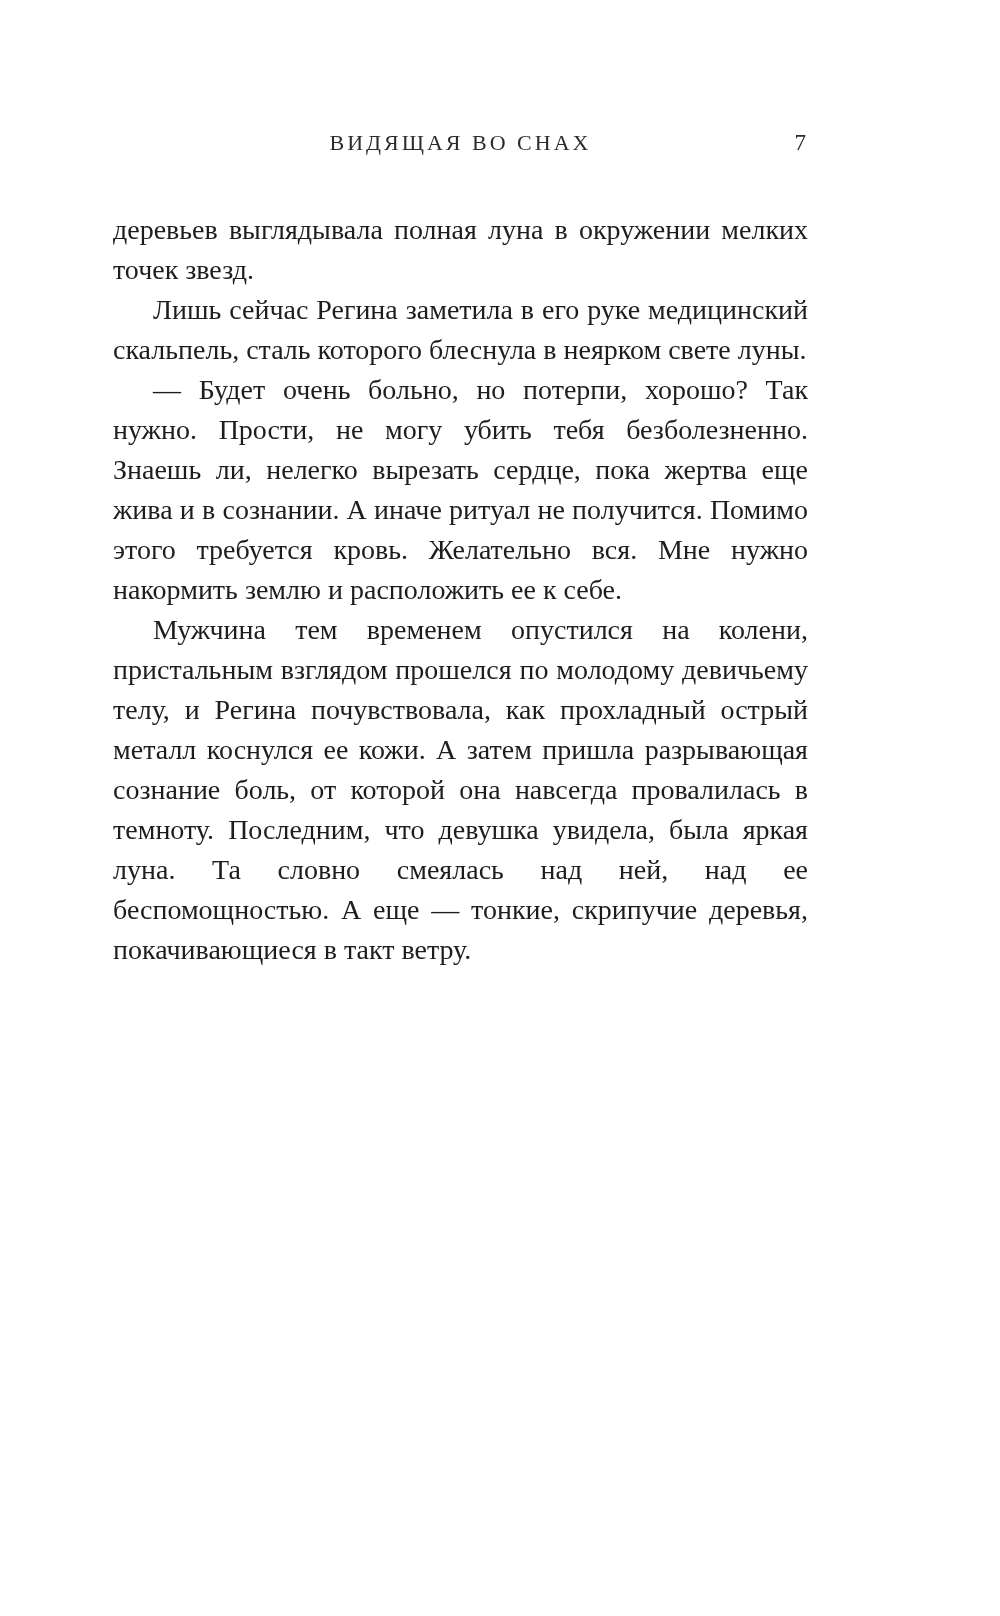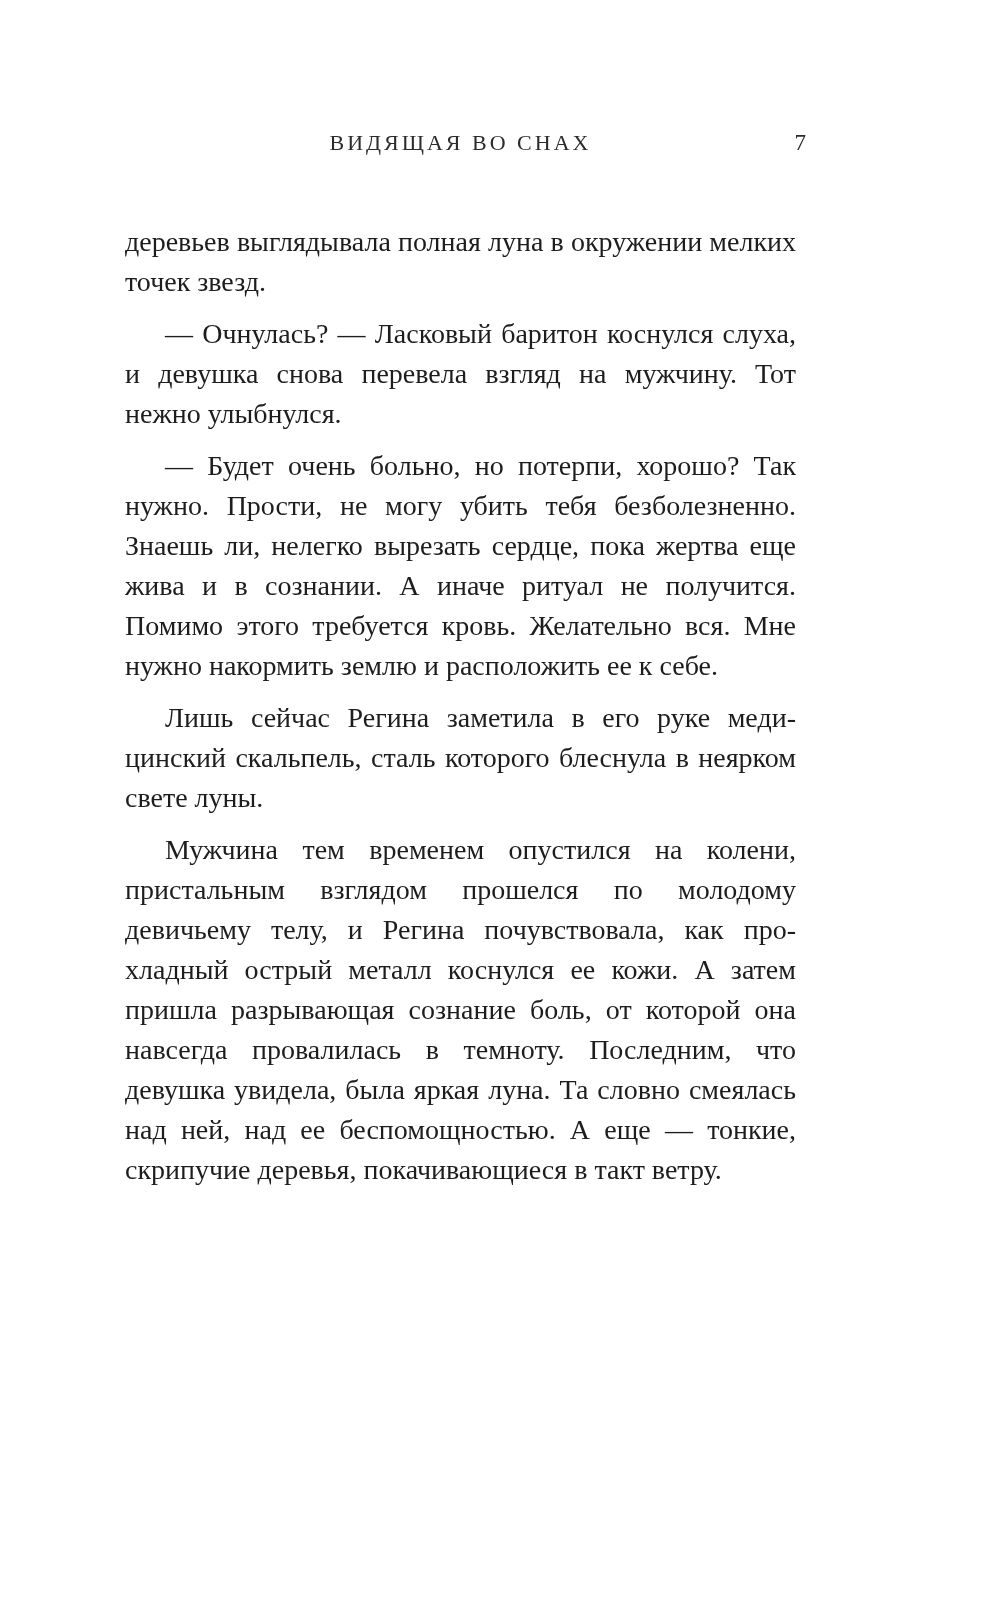--- a/index.html
+++ b/index.html
@@ -46,38 +46,37 @@
     left: 113px;
     width: 695px;
     font-size: 28px;
     line-height: 40px;
     text-align: justify;
     hyphens: manual;
     -webkit-hyphens: manual;
     color: #1d1d1d;
   }
   p.para {
-    margin: 12px;
+    margin: 0;
     padding: 0;
   }
   p.para.indent {
     text-indent: 40px;
   }
 </style>
 </head>
 <body>
 
 <div class="page">
 
   <div class="running-header">
     <div class="running-title">ВИДЯЩАЯ ВО СНАХ</div>
     <div class="page-number">7</div>
   </div>
 
   <div class="page-body">
       <p class="para">деревьев выглядывала полная луна в окружении мелких точек звезд.</p>
-      <p class="para indent">— Очнулась? — Ласковый баритон коснулся слуха, и девушка снова перевела взгляд на муж­чину. Тот нежно улыбнулся.</p>
+      <p class="para indent">Лишь сейчас Регина заметила в его руке меди­цинский скальпель, сталь которого блеснула в не­ярком свете луны.</p>
       <p class="para indent">— Будет очень больно, но потерпи, хорошо? Так нужно. Прости, не могу убить тебя безболез­ненно. Знаешь ли, нелегко вырезать сердце, пока жертва еще жива и в сознании. А иначе ритуал не получится. Помимо этого требуется кровь. Жела­тельно вся. Мне нужно накормить землю и распо­ложить ее к себе.</p>
-      <p class="para indent">Лишь сейчас Регина заметила в его руке меди­цинский скальпель, сталь которого блеснула в не­ярком свете луны.</p>
       <p class="para indent">Мужчина тем временем опустился на колени, пристальным взглядом прошелся по молодому девичьему телу, и Регина почувствовала, как про­хладный острый металл коснулся ее кожи. А затем пришла разрывающая сознание боль, от которой она навсегда провалилась в темноту. Последним, что девушка увидела, была яркая луна. Та слов­но смеялась над ней, над ее беспомощностью. А еще — тонкие, скрипучие деревья, покачиваю­щиеся в такт ветру.</p>
     </div>
 
 </div>
 
 </body></html>

